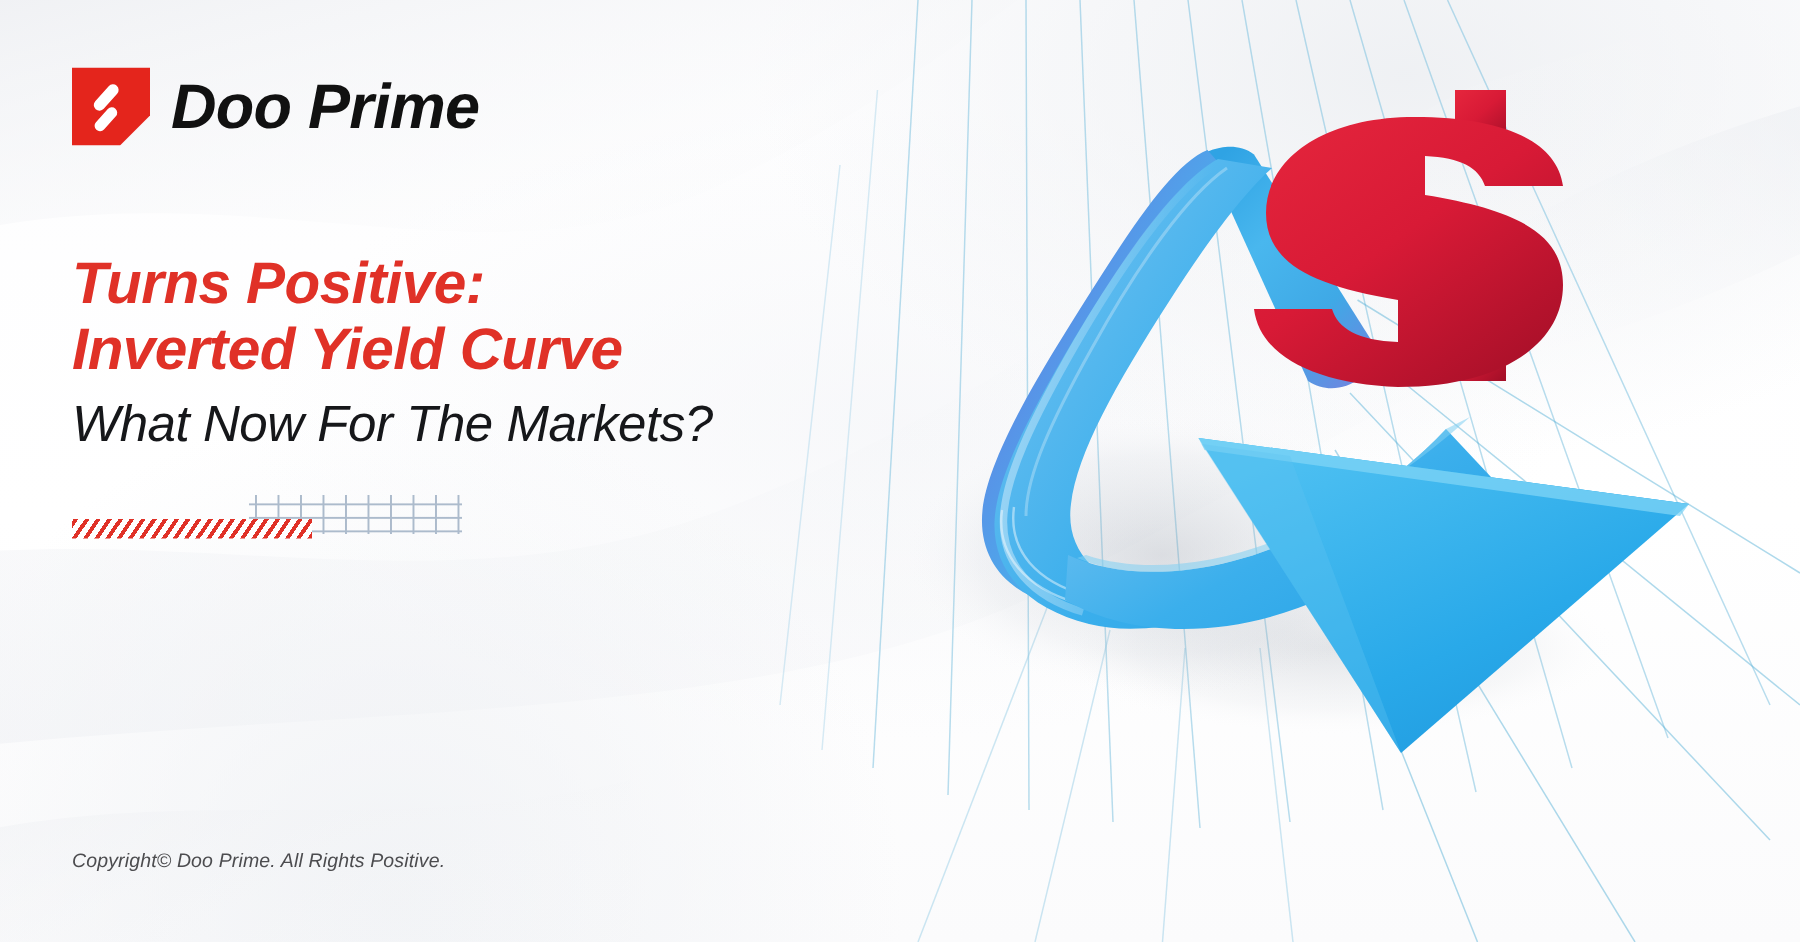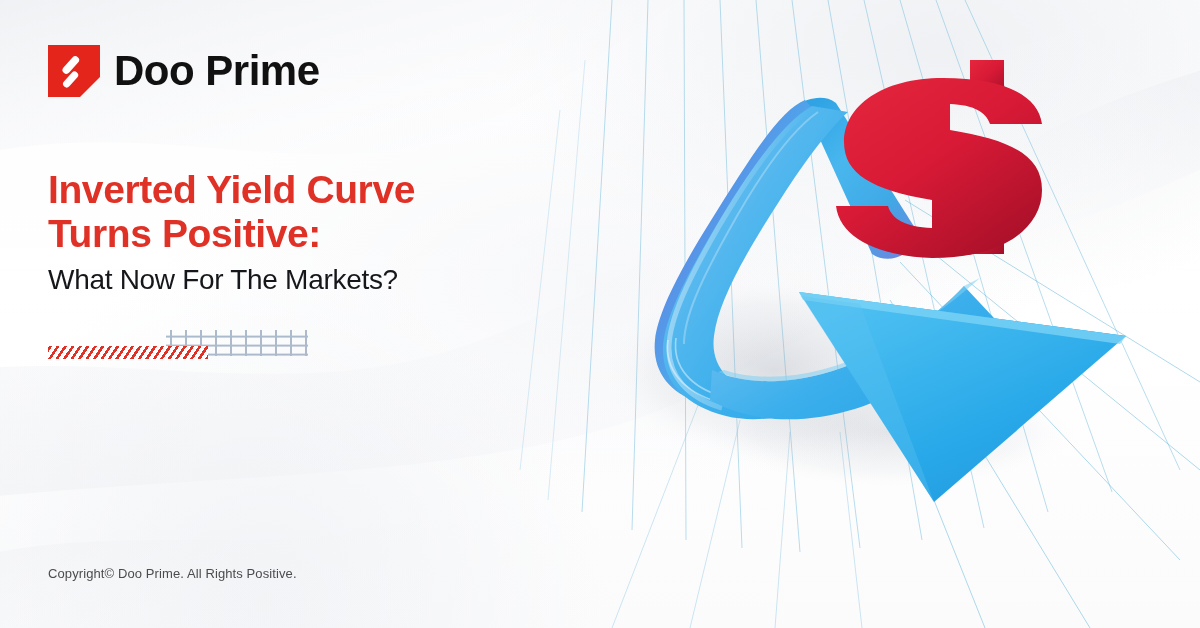--- a/index.html
+++ b/index.html
@@ -12,20 +12,21 @@
     font-family: "Liberation Sans", sans-serif;
     -webkit-font-smoothing: antialiased;
   }
 
   .banner {
     position: relative;
     width: 1200px;
     height: 628px;
     overflow: hidden;
     background: #fde047;
+    font-style: italic;
   }
 
   
   .bg-layer {
     position: absolute;
     inset: 0;
     pointer-events: none;
   }
   .bg-base {
     background:
@@ -74,21 +75,21 @@
     line-height: 1.12;
     white-space: nowrap;
   }
   .hl-red {
     font-size: 39px;
     font-weight: 700;
     letter-spacing: -0.4px;
     color: #E03127;
   }
   .hl-dark {
-    font-size: 28px;
+    font-size: 34px;
     font-weight: 400;
     letter-spacing: -0.3px;
     color: #16171a;
     margin-top: 9px;
   }
 
   
   .deco {
     position: absolute;
     left: 48px;
@@ -215,22 +216,22 @@
       <svg viewBox="0 0 52 52" width="52" height="52" aria-hidden="true">
         <path d="M0,0 H52 V32 L32,52 H0 Z" fill="#E4251C"></path>
         <rect x="19" y="9.5" width="7.6" height="21" rx="3.8" fill="#ffffff" transform="rotate(42 22.8 20)"></rect>
         <rect x="19" y="25" width="7.2" height="19" rx="3.6" fill="#ffffff" transform="rotate(42 22.6 34.5)"></rect>
       </svg>
     </span>
     <span class="logo-wordmark">Doo Prime</span>
   </div>
 
   <div class="headline">
+    <div class="hl-line hl-red">Turns Positive:</div>
     <div class="hl-line hl-red">Inverted Yield Curve</div>
-    <div class="hl-line hl-red">Turns Positive:</div>
     <div class="hl-line hl-dark">What Now For The Markets?</div>
   </div>
 
   <div class="deco">
     <span class="deco-dots"></span>
     <span class="deco-hatch"></span>
   </div>
 
   <div class="art">
     <svg class="art-svg" viewBox="0 0 640 500" aria-hidden="true">

